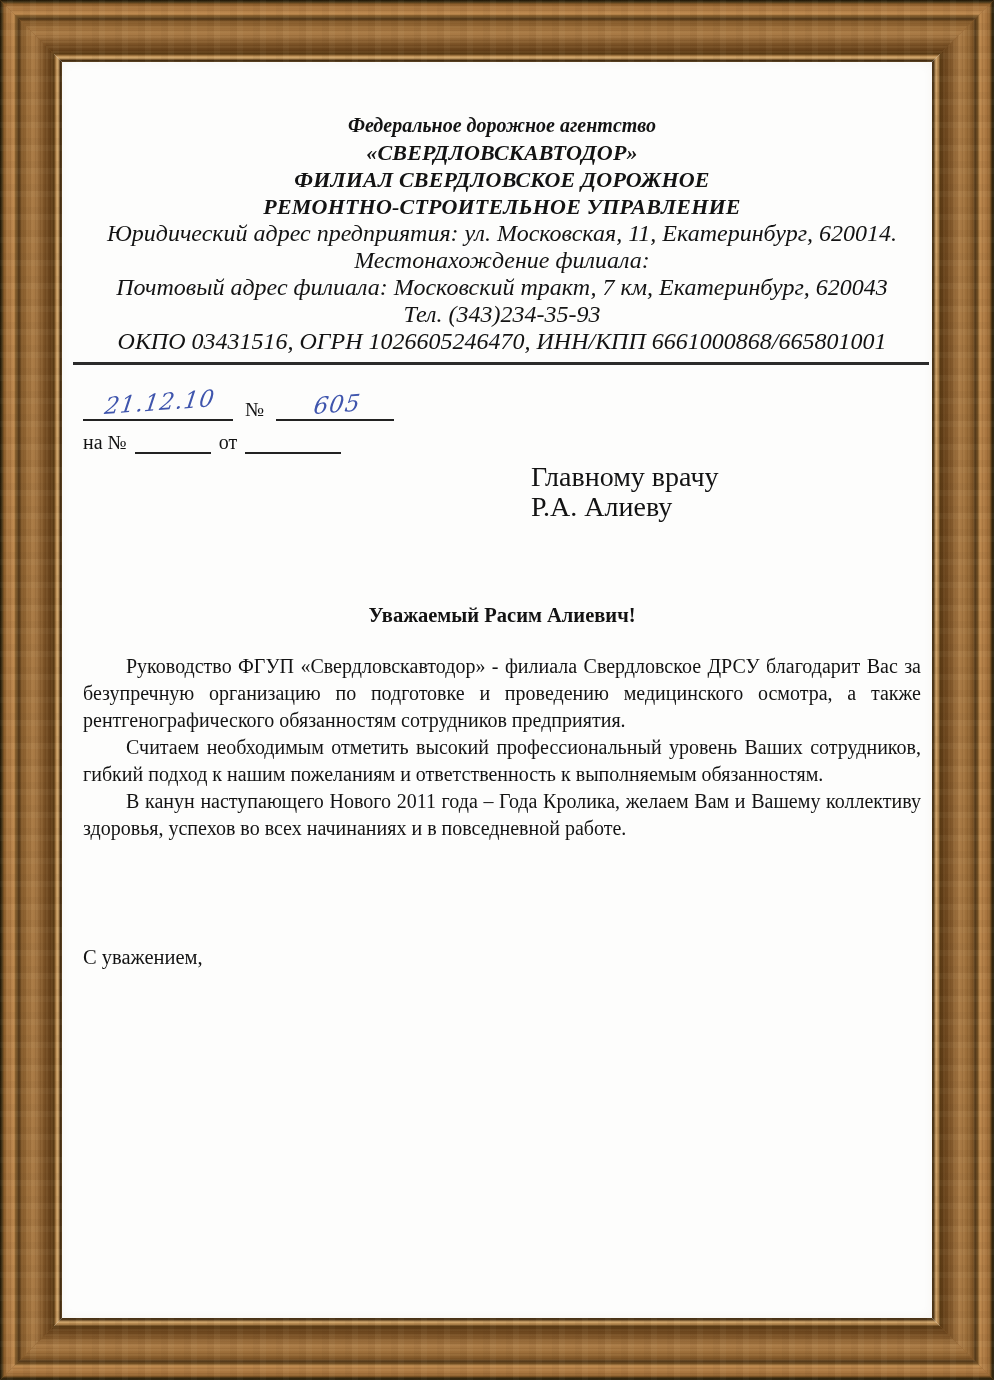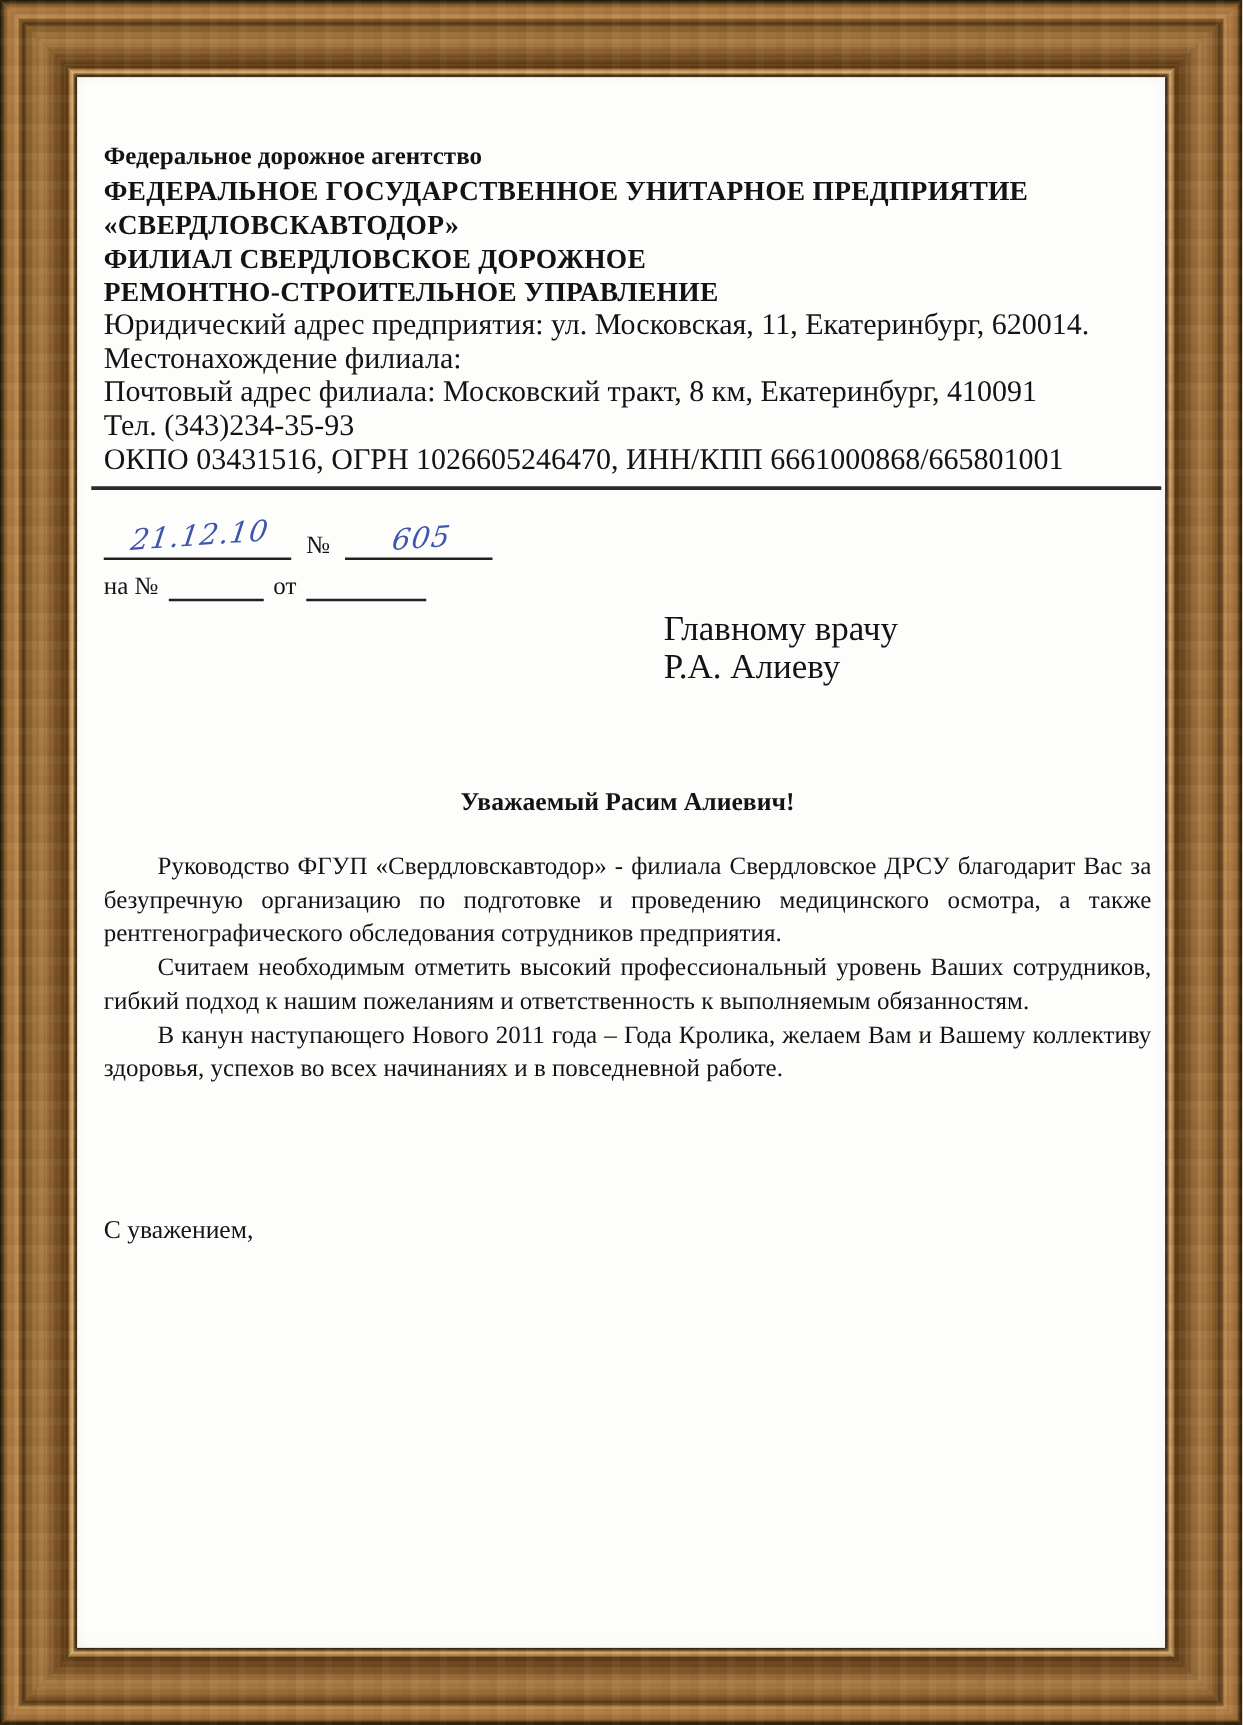--- a/index.html
+++ b/index.html
@@ -54,21 +54,21 @@
   .frame-right {
     top: 0; right: 0; bottom: 0; width: 62px;
     clip-path: polygon(0 62px, 100% 0, 100% 100%, 0 calc(100% - 62px));
     background:
       repeating-linear-gradient(to right, rgba(50,25,0,.06) 0 1px, rgba(255,225,170,.05) 1px 3px, rgba(0,0,0,0) 3px 5px),
       repeating-linear-gradient(to bottom, rgba(70,40,10,.05) 0 7px, rgba(255,240,200,.04) 7px 13px, rgba(0,0,0,0) 13px 23px),
       linear-gradient(to left, #201808 0px, #3a2b10 2px, #8a5c2a 4px, #a7743e 7px, #b27e46 12px, #c18d52 14px, #7a5526 16px, #503618 19px, #7d5426 21px, #9a6c38 27px, #aa7b46 34px, #7b5226 44px, #66411a 50px, #583913 54px, #b8894f 56px, #d2a970 58px, #5e3f1b 60px, #2d1f0c 61px, #6b4a22 62px);
   }
 
   
-  .letterhead { text-align: left; }
+  .letterhead { text-align: center; font-style: italic; }
   .lh-agency { font-weight: bold; font-size: 20px; line-height: 27px; }
   .lh-org    { font-weight: bold; font-size: 22px; line-height: 27px; letter-spacing: .2px; }
   .lh-addr   { font-size: 24px; line-height: 27px; }
   .rule {
     border: none;
     border-top: 3px solid #2b2b2b;
     margin: 7px -8px 0 -10px;
     height: 0;
   }
 
@@ -133,27 +133,26 @@
 </style>
 </head>
 <body>
 
 <div class="scene">
 
   <div class="paper">
 
     <div class="letterhead">
       <div class="lh-agency">Федеральное дорожное агентство</div>
-      <div class="lh-org">ФЕДЕРАЛЬНОЕ ГОСУДАРСТВЕННОЕ УНИТАРНОЕ ПРЕДПРИЯТИЕ</div>
       <div class="lh-org">«СВЕРДЛОВСКАВТОДОР»</div>
       <div class="lh-org">ФИЛИАЛ СВЕРДЛОВСКОЕ ДОРОЖНОЕ</div>
       <div class="lh-org">РЕМОНТНО-СТРОИТЕЛЬНОЕ УПРАВЛЕНИЕ</div>
       <div class="lh-addr">Юридический адрес предприятия: ул. Московская, 11,  Екатеринбург, 620014.</div>
       <div class="lh-addr">Местонахождение филиала:</div>
-      <div class="lh-addr">Почтовый адрес филиала: Московский тракт, 8 км,  Екатеринбург, 410091</div>
+      <div class="lh-addr">Почтовый адрес филиала: Московский тракт, 7 км,  Екатеринбург, 620043</div>
       <div class="lh-addr">Тел. (343)234-35-93</div>
       <div class="lh-addr">ОКПО 03431516, ОГРН 1026605246470, ИНН/КПП 6661000868/665801001</div>
       <hr class="rule">
     </div>
 
     <div class="ref-block">
       <div class="ref-row1">
         <span class="uline date-line"><span class="hw">21.12.10</span></span>
         <span>№</span>
         <span class="uline num-line"><span class="hw">605</span></span>
@@ -167,21 +166,21 @@
     </div>
 
     <div class="recipient">
       <div>Главному врачу</div>
       <div>Р.А. Алиеву</div>
     </div>
 
     <div class="salutation">Уважаемый Расим Алиевич!</div>
 
     <div class="letter-body">
-      <p>Руководство ФГУП «Свердловскавтодор» - филиала Свердловское ДРСУ благодарит Вас за безупречную организацию по подготовке и проведению медицинского осмотра, а также рентгенографического обследования сотрудников предприятия.</p>
+      <p>Руководство ФГУП «Свердловскавтодор» - филиала Свердловское ДРСУ благодарит Вас за безупречную организацию по подготовке и проведению медицинского осмотра, а также рентгенографического обязанностям сотрудников предприятия.</p>
       <p>Считаем необходимым отметить  высокий профессиональный уровень Ваших сотрудников, гибкий подход к нашим пожеланиям и ответственность к выполняемым обязанностям.</p>
       <p>В канун наступающего Нового 2011 года – Года Кролика, желаем Вам и Вашему коллективу здоровья, успехов во всех начинаниях и в повседневной работе.</p>
     </div>
 
     <div class="closing">С уважением,</div>
 
 
   </div>
 
   <div class="frame-piece frame-top"></div>

